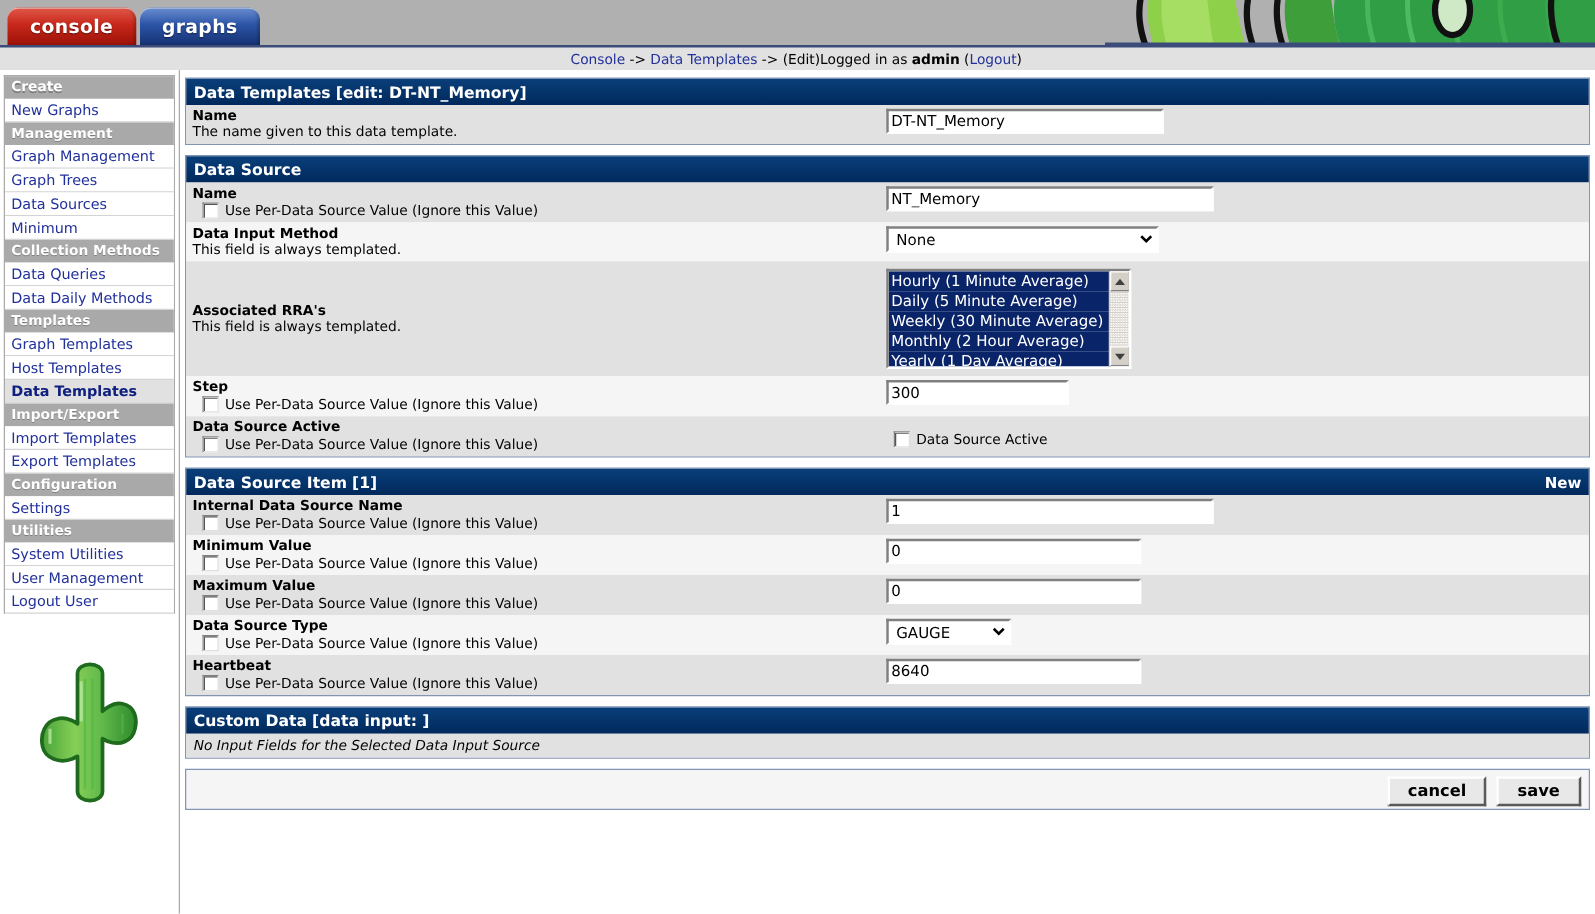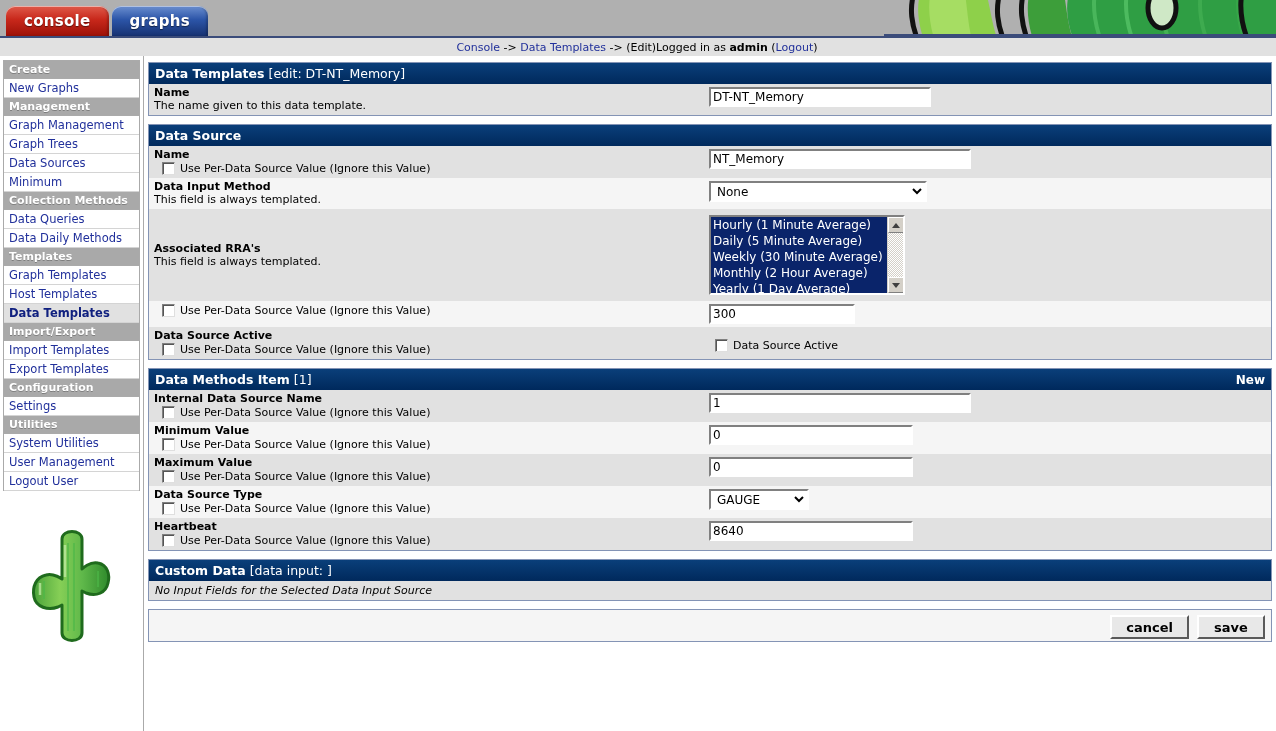--- a/index.html
+++ b/index.html
@@ -144,21 +144,21 @@
     background: #00356b;
     background: linear-gradient(to bottom, #0a3f7a 0%, #00295c 100%);
     color: #ffffff;
     padding: 3px 6px;
     font-size: 12.5px;
     display: flex;
     align-items: center;
     justify-content: space-between;
   }
   .panel-title .t-bold { font-weight: bold; }
-  .panel-title .t-light { font-weight: normal; }
+  .panel-title .t-light { font-weight: bold; }
   .panel-title a.newlink {
     color: #ffffff;
     font-weight: bold;
     text-decoration: none;
     font-size: 12px;
     cursor: pointer;
   }
 
   .row {
     display: flex;
@@ -483,20 +483,21 @@
               <div class="sb-btn">
                   <div class="arrow-dn"></div>
                 </div>
             </div>
           </div>
         </div>
       </div>
 
       <div class="row even">
         <div class="row-label">
+          <span class="lbl-bold">Step</span>
           <label class="chk-line">
             <input type="checkbox" style="">
             <span>Use Per-Data Source Value (Ignore this Value)</span>
           </label>
         </div>
         <div class="row-field">
           <input type="text" style="width: 146px;" value="300">
         </div>
       </div>
 
@@ -513,21 +514,21 @@
             <input type="checkbox" style="">
             <span>Data Source Active</span>
           </label>
         </div>
       </div>
     </div>
 
     <div class="panel">
       <div class="panel-title">
         <div>
-          <span class="t-bold">Data Methods Item</span>
+          <span class="t-bold">Data Source Item</span>
           <span class="t-light">[1]</span>
         </div>
         <a class="newlink" href="#">New</a>
       </div>
 
       <div class="row odd">
         <div class="row-label">
           <span class="lbl-bold">Internal Data Source Name</span>
           <label class="chk-line">
             <input type="checkbox" style="">

